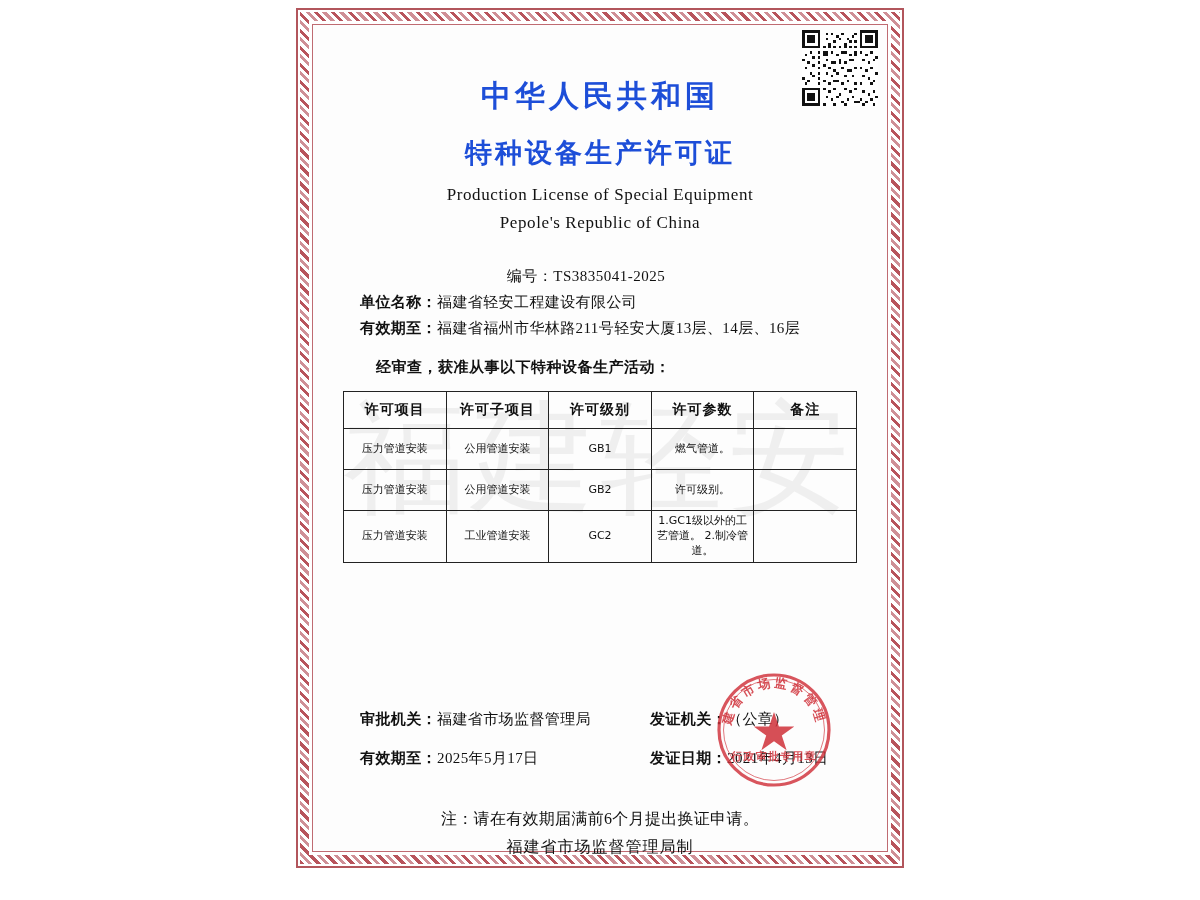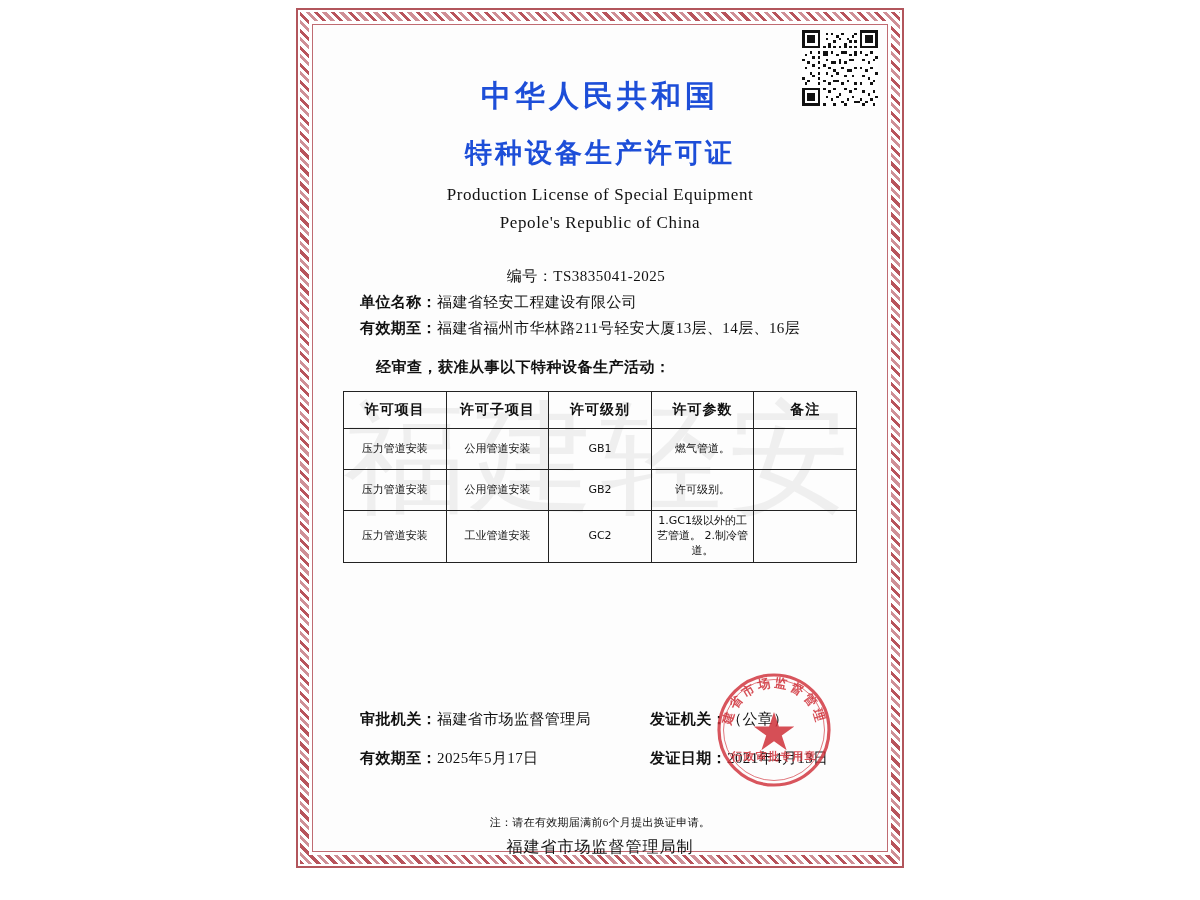--- a/index.html
+++ b/index.html
@@ -200,21 +200,21 @@
   .sig-left  { width: 290px; }
   .sig-right { flex: 1; }
   .sig-label { font-weight: bold; }
 
   .note {
     position: absolute;
     left: 0;
     right: 0;
     bottom: 14px;
     text-align: center;
-    font-size: 11px;
+    font-size: 16px;
     letter-spacing: 0.3px;
   }
 
   
   #seal {
     position: absolute;
     left: 712px;
     top: 668px;
     width: 124px;
     height: 124px;

